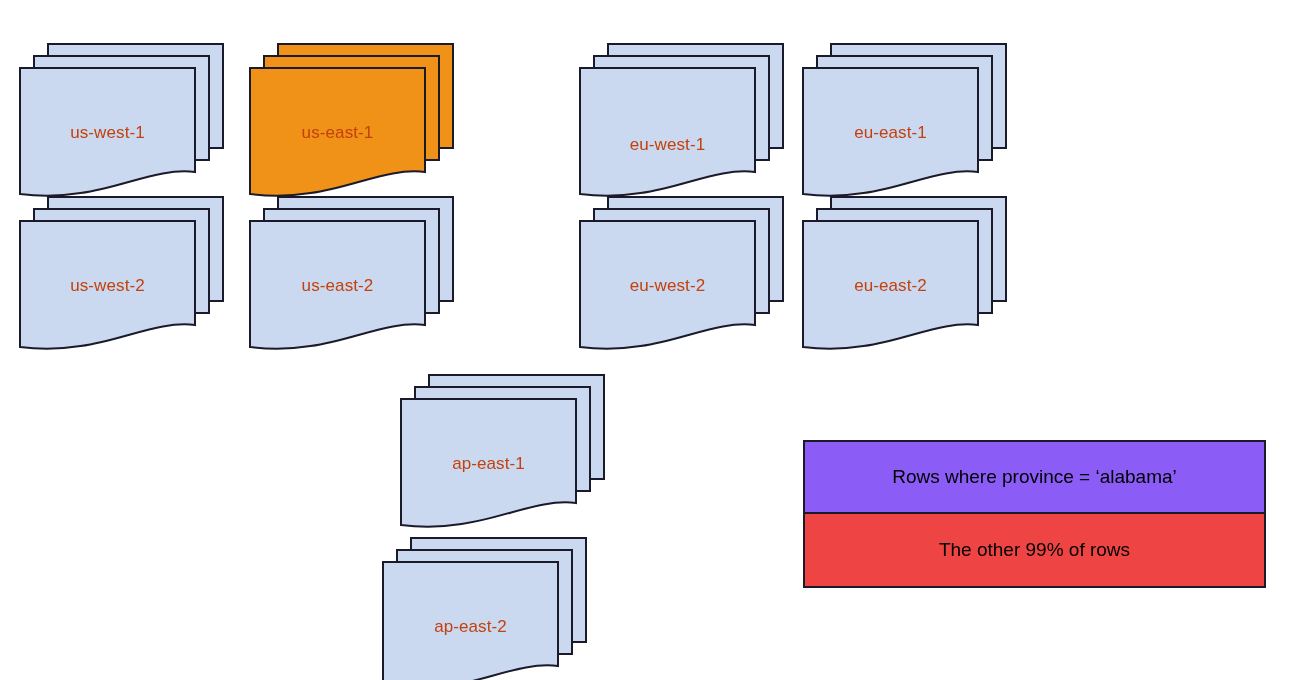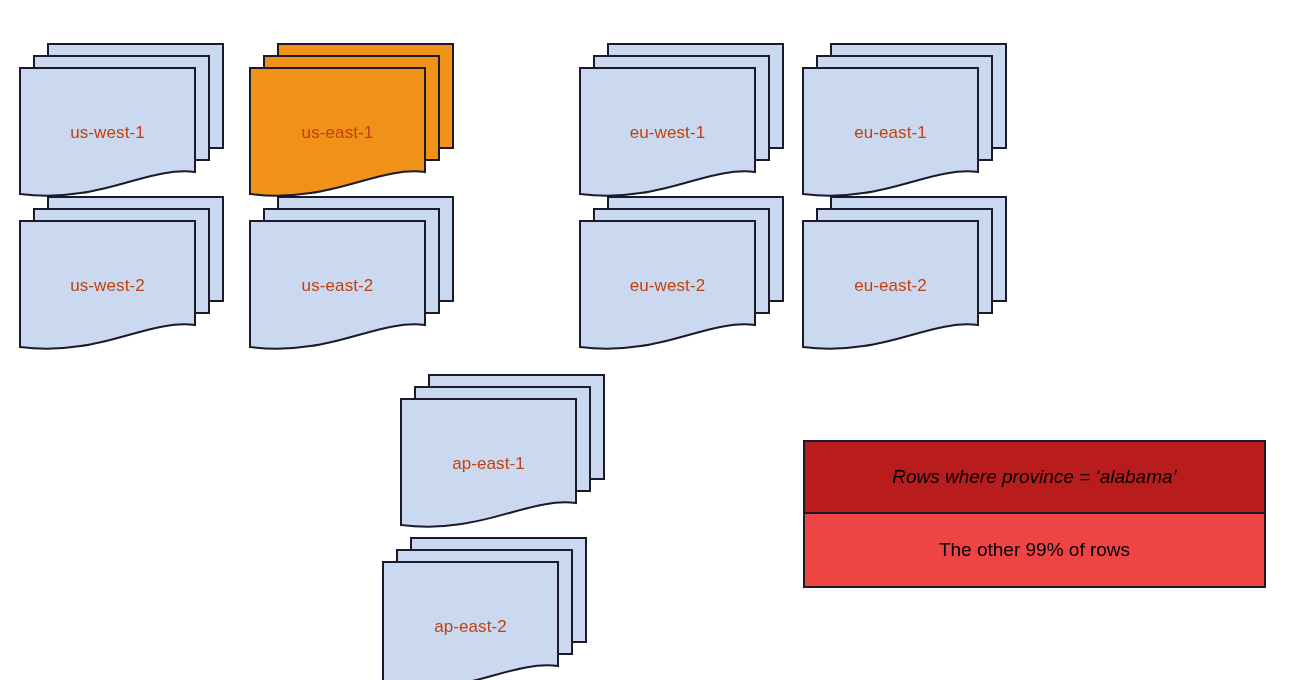--- a/index.html
+++ b/index.html
@@ -107,21 +107,21 @@
           <g transform="translate(28,0)">
             <path d="M0,0 L175,0 L175,104 L0,104 Z" fill="#cbd9f0" stroke="#1a1a2b" stroke-width="2" stroke-linejoin="miter"></path>
           </g>
           <g transform="translate(14,12)">
             <path d="M0,0 L175,0 L175,104 L0,104 Z" fill="#cbd9f0" stroke="#1a1a2b" stroke-width="2" stroke-linejoin="miter"></path>
           </g>
           <g transform="translate(0,24)">
             <path d="M0,0 L175,0 L175,104 C126,98 80.5,136 0,126 Z" fill="#cbd9f0" stroke="#1a1a2b" stroke-width="2" stroke-linejoin="miter"></path>
           </g>
         </svg>
-        <div class="stack-label" style="top: 24px;">eu-west-1</div>
+        <div class="stack-label" style="top: 36px;">eu-west-1</div>
       </div>
       <div class="doc-stack" style="left: 803px; top: 44px; padding-left: 8px;">
         <svg viewBox="0 0 204 150">
           <g transform="translate(28,0)">
             <path d="M0,0 L175,0 L175,104 L0,104 Z" fill="#cbd9f0" stroke="#1a1a2b" stroke-width="2" stroke-linejoin="miter"></path>
           </g>
           <g transform="translate(14,12)">
             <path d="M0,0 L175,0 L175,104 L0,104 Z" fill="#cbd9f0" stroke="#1a1a2b" stroke-width="2" stroke-linejoin="miter"></path>
           </g>
           <g transform="translate(0,24)">
@@ -210,21 +210,21 @@
           </g>
           <g transform="translate(0,24)">
             <path d="M0,0 L175,0 L175,104 C126,98 80.5,136 0,126 Z" fill="#cbd9f0" stroke="#1a1a2b" stroke-width="2" stroke-linejoin="miter"></path>
           </g>
         </svg>
         <div class="stack-label" style="top: 24px;">ap-east-2</div>
       </div>
     </div>
 
   <div class="legend">
-    <div class="legend-row top" style="background: #b91c1c; font-style: italic;">
+    <div class="legend-row top" style="background: #8b5cf6;">
       <span>Rows where province = ‘alabama’</span>
     </div>
     <div class="legend-row bottom" style="background: #ef4444;">
       <span>The other 99% of rows</span>
     </div>
   </div>
 
 </div>
 
 </body></html>

